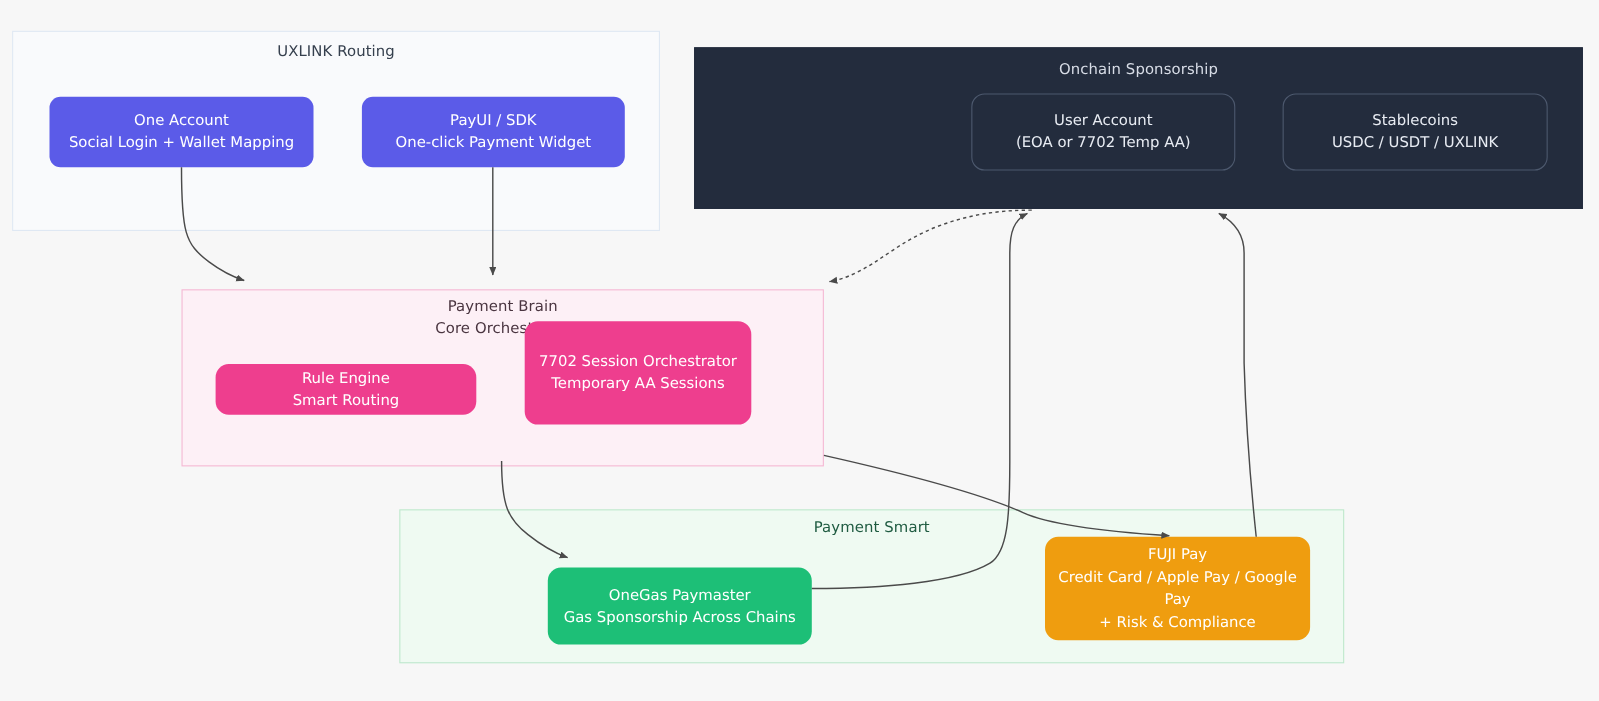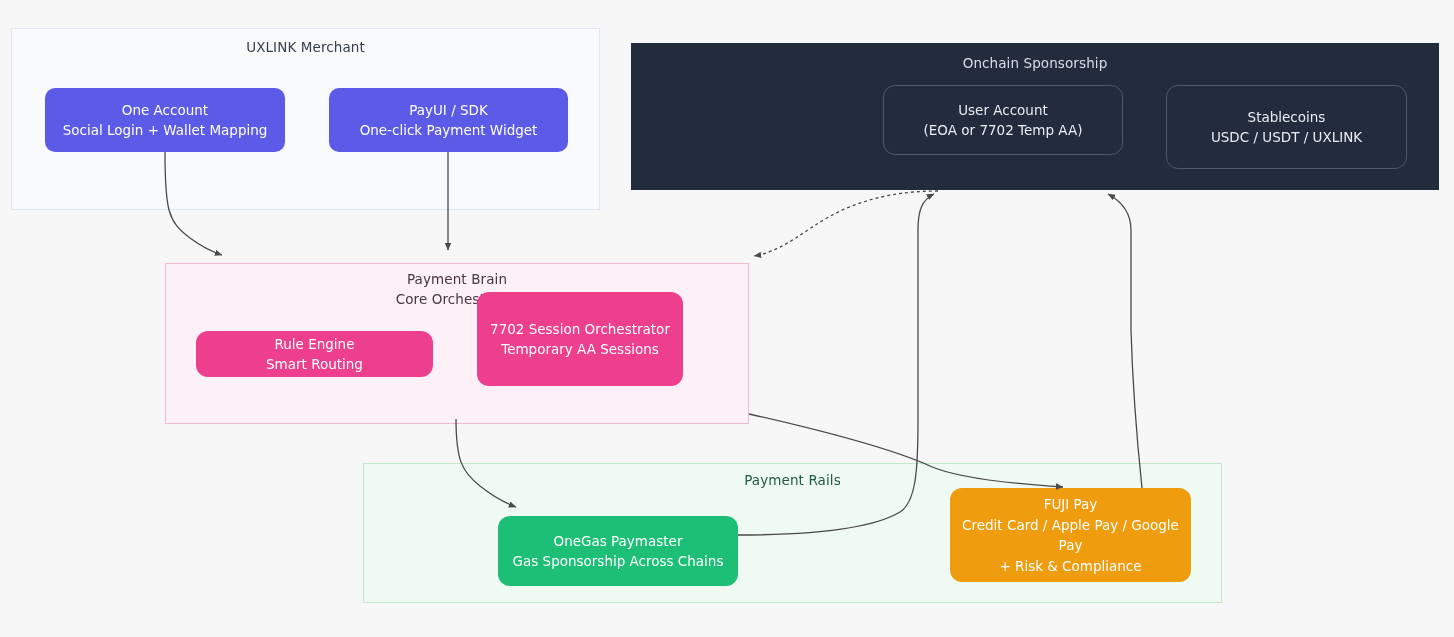--- a/index.html
+++ b/index.html
@@ -89,21 +89,21 @@
     border: 1px solid #4d596e;
     color: #e8ecf3;
     border-radius: 12px;
   }
 
   #n-one-account  { left: 45px;  top: 88px;  width: 240px; height: 64px; background: #5b5be8; }
   #n-payui        { left: 329px; top: 88px;  width: 239px; height: 64px; background: #5b5be8; }
 
   #n-merchant     { left: 664px; top: 98px;  width: 175px; height: 44px; }
   #n-user-account { left: 883px; top: 85px;  width: 240px; height: 70px; }
-  #n-stablecoins  { left: 1166px;top: 85px;  width: 241px; height: 84px; }
+  #n-stablecoins  { left: 1166px;top: 85px;  width: 241px; height: 70px; }
 
   #n-rule-engine  { left: 196px; top: 331px; width: 237px; height: 46px; background: #ee3e8e; border-radius: 12px; }
   #n-7702         { left: 477px; top: 292px; width: 206px; height: 94px; background: #ee3e8e; border-radius: 12px; }
 
   #n-onegas       { left: 498px; top: 516px; width: 240px; height: 70px; background: #1dbf77; border-radius: 12px; }
   #n-fuji         { left: 950px; top: 488px; width: 241px; height: 94px; background: #ef9d0f; border-radius: 12px; }
 
   
   #edges {
     position: absolute;
@@ -119,39 +119,39 @@
   .edge.dashed {
     stroke-dasharray: 3 3;
   }
 </style>
 </head>
 <body>
 
 <div id="stage">
 
   <div class="group" id="grp-uxlink">
-    <div class="group-title">UXLINK Merchant</div>
+    <div class="group-title">UXLINK Routing</div>
   </div>
   <div class="node" id="n-payui">PayUI / SDK<br>One-click Payment Widget</div>
   <div class="node" id="n-one-account">One Account<br>Social Login + Wallet Mapping</div>
 
   <div class="group" id="grp-onchain">
     <div class="group-title">Onchain Sponsorship</div>
   </div>
   <div class="node outline" id="n-user-account">User Account<br>(EOA or 7702 Temp AA)</div>
   <div class="node outline" id="n-stablecoins">Stablecoins<br>USDC / USDT / UXLINK</div>
 
   <div class="group" id="grp-brain">
     <div class="group-title">Payment Brain<br>Core Orchestrator</div>
   </div>
   <div class="node" id="n-rule-engine">Rule Engine<br>Smart Routing</div>
   <div class="node" id="n-7702">7702 Session Orchestrator<br>Temporary AA Sessions</div>
 
   <div class="group" id="grp-rails">
-    <div class="group-title">Payment Rails</div>
+    <div class="group-title">Payment Smart</div>
   </div>
   <div class="node" id="n-onegas">OneGas Paymaster<br>Gas Sponsorship Across Chains</div>
   <div class="node" id="n-fuji">FUJI Pay<br>Credit Card / Apple Pay / Google Pay<br>+ Risk &amp; Compliance</div>
 
   <svg id="edges" viewBox="0 0 1454 637">
     <defs>
       <marker id="arrow" markerWidth="9" markerHeight="9" refX="7.2" refY="3.2" orient="auto" markerUnits="userSpaceOnUse">
         <path d="M0,0 L7.6,3.2 L0,6.4 z" fill="#4a4a4a"></path>
       </marker>
     </defs>

